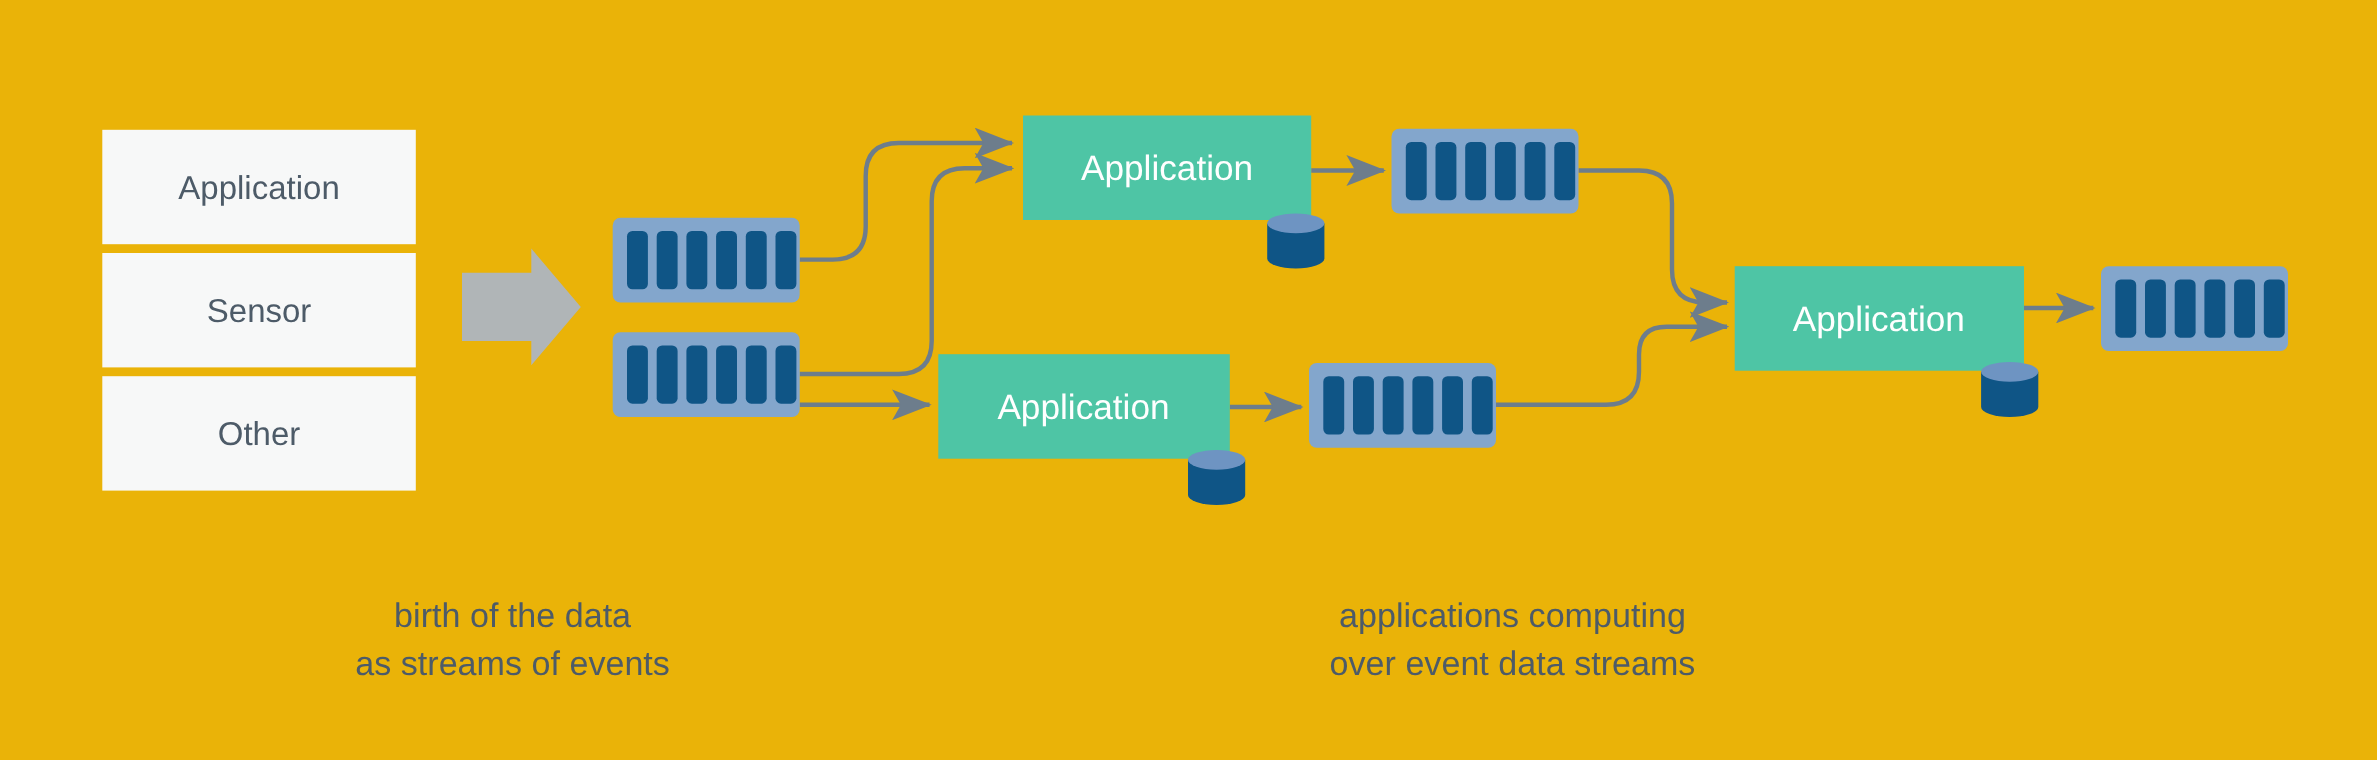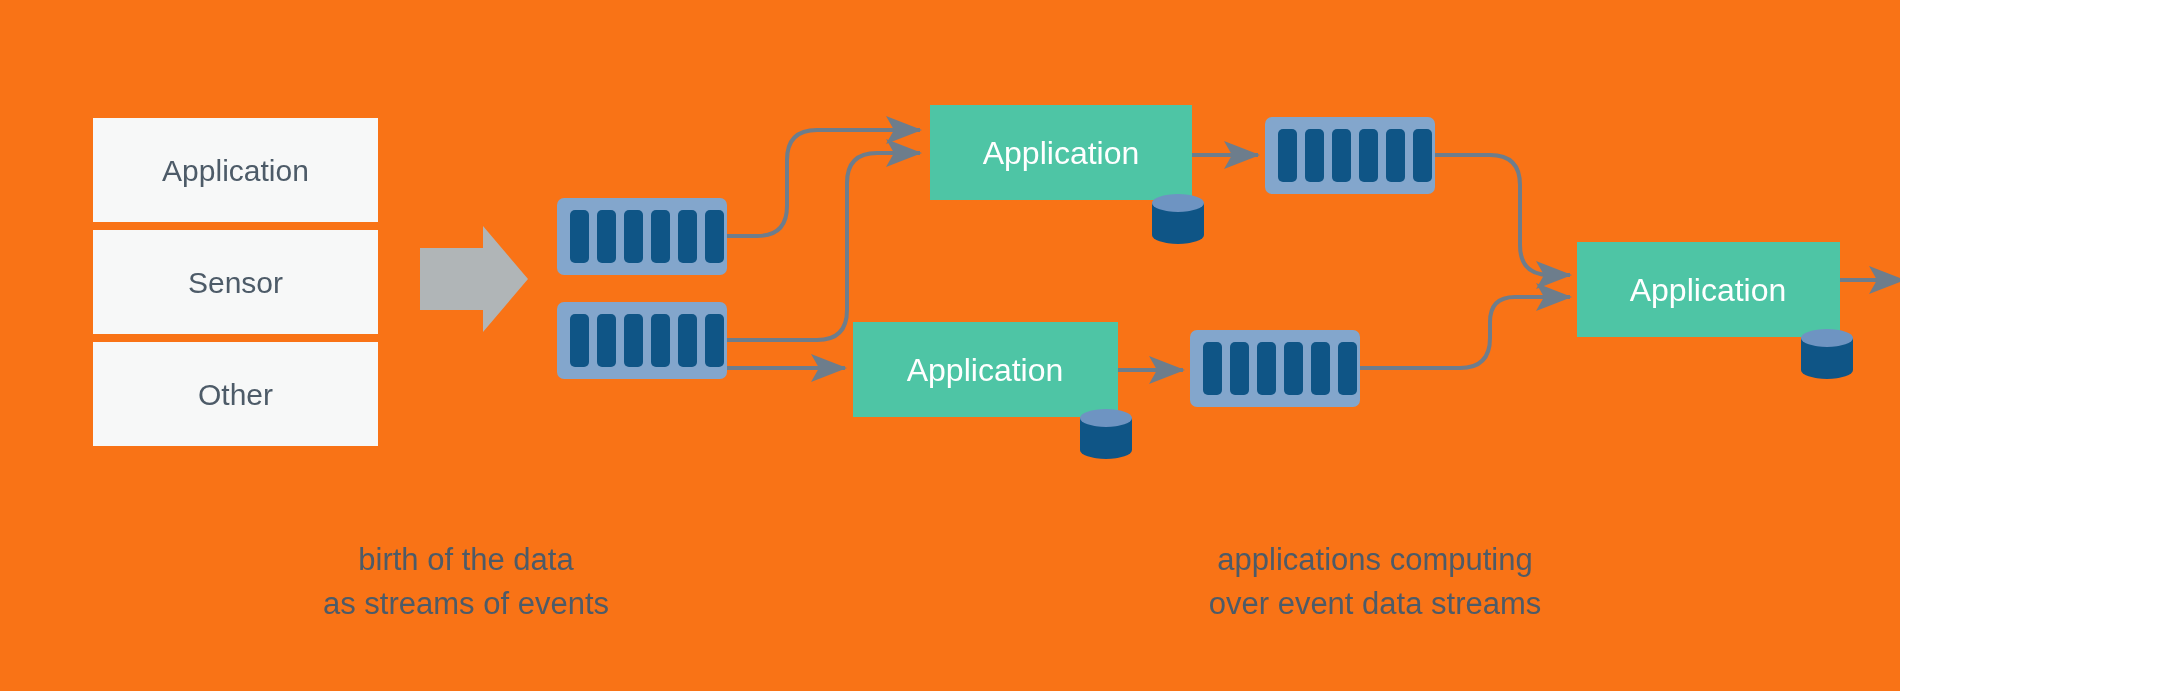--- a/index.html
+++ b/index.html
@@ -5,23 +5,23 @@
   html, body {
     margin: 0;
     padding: 0;
     background: #ffffff;
   }
   body {
     font-family: "Liberation Sans", sans-serif;
   }
   #canvas {
     position: relative;
-    width: 1900px;
+    width: 2161px;
     height: 691px;
-    background: #f97316;
+    background: #eab308;
     overflow: hidden;
   }
   #diagram-svg {
     position: absolute;
     left: 0;
     top: 0;
     width: 2161px;
     height: 691px;
   }
   .src-label {

